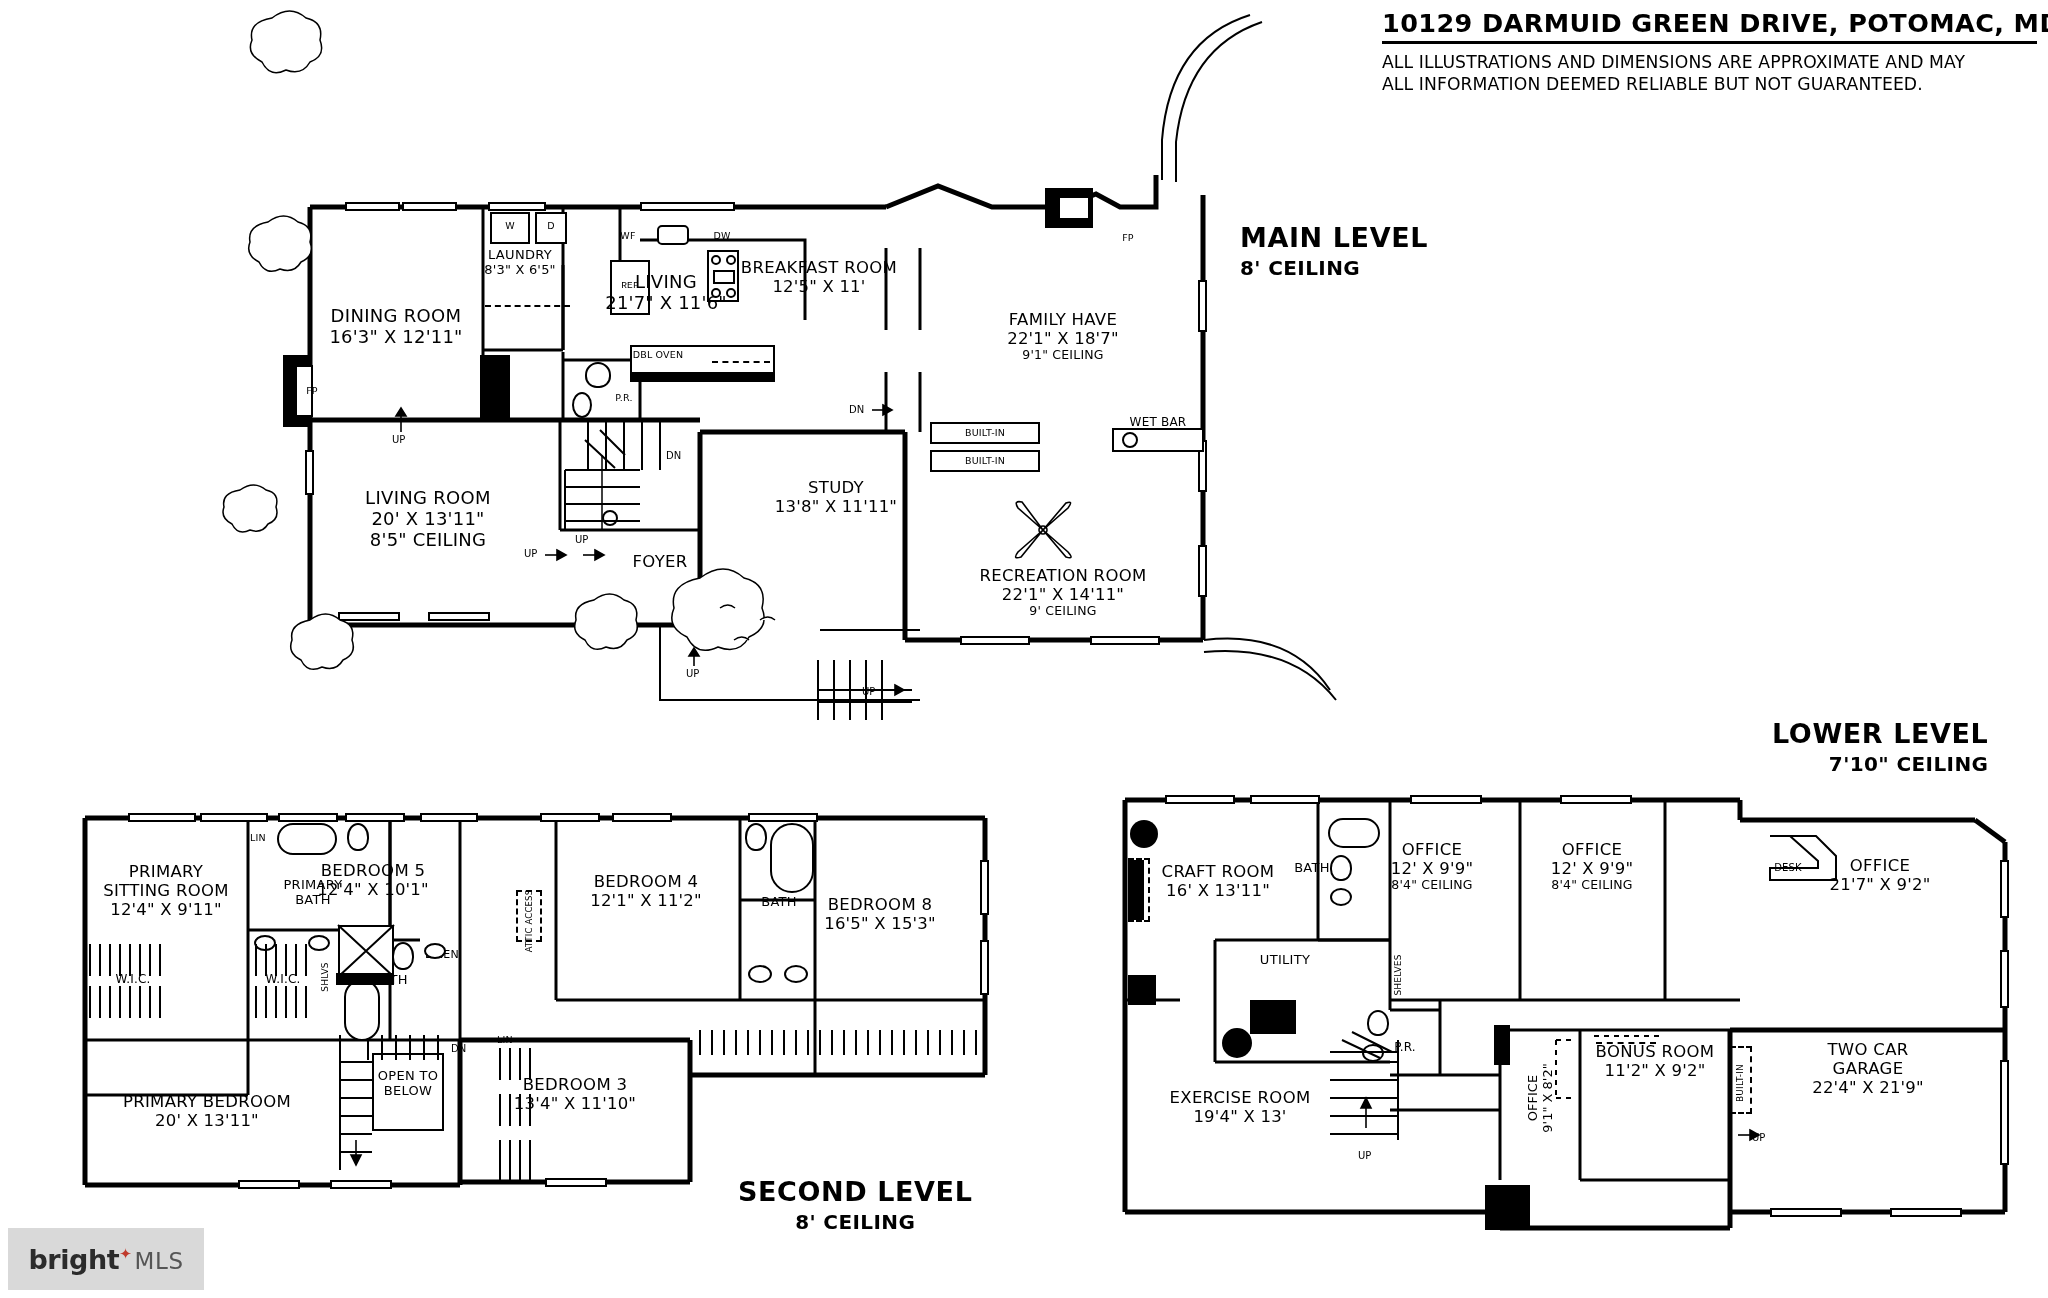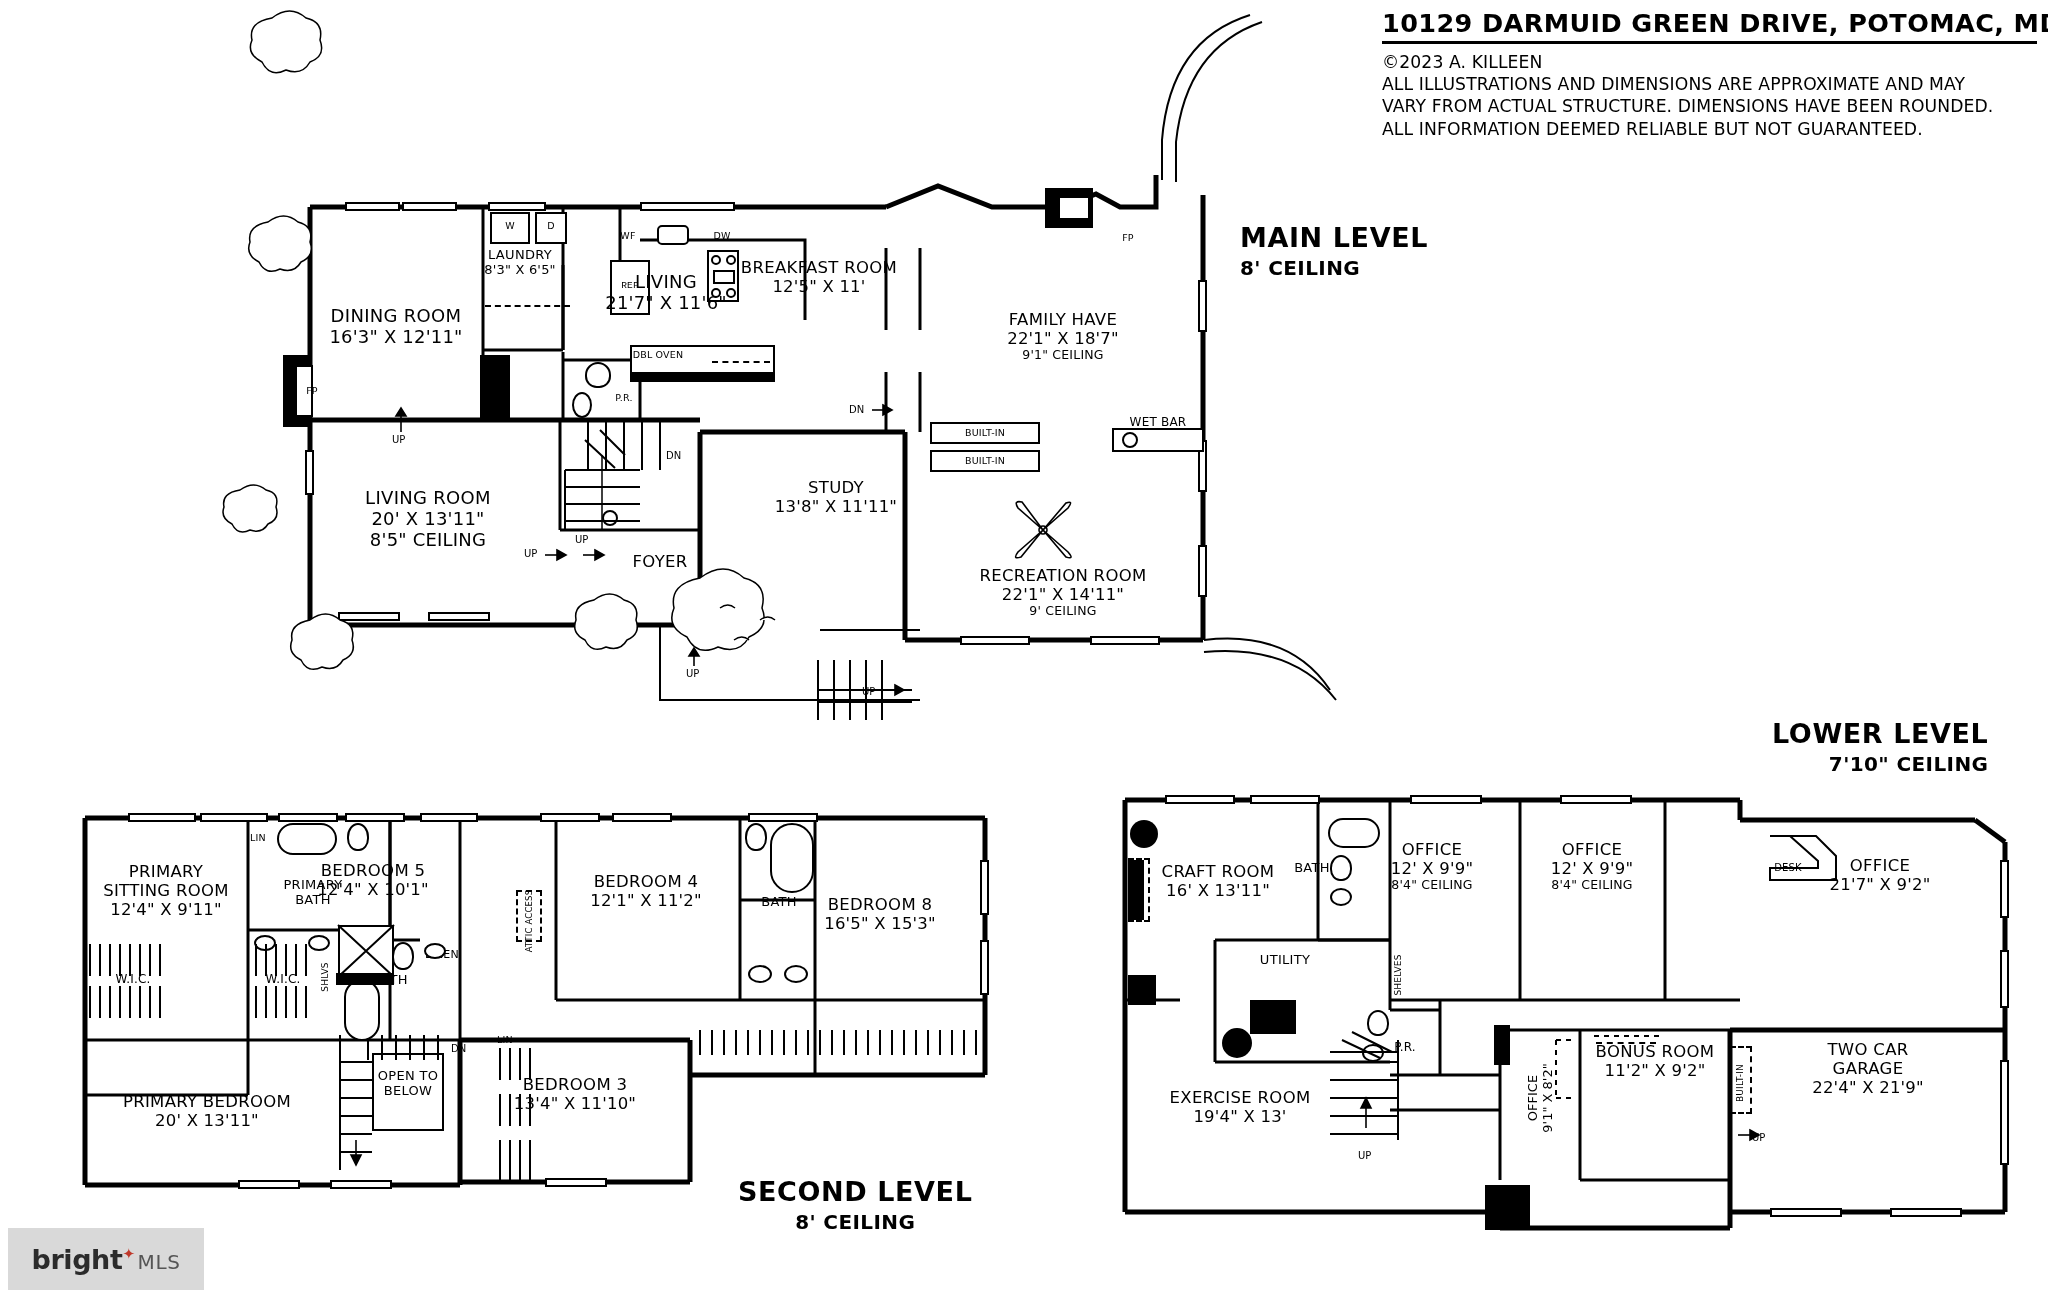--- a/index.html
+++ b/index.html
@@ -123,34 +123,32 @@
     display: flex; align-items: center; justify-content: center;
   }
   #logo .lg-text {
     font-family: "DejaVu Sans", sans-serif;
     font-size: 27px;
     color: #3b3b3b;
     letter-spacing: -.4px;
   }
   #logo .lg-b { font-weight: bold; color: #2b2b2b; }
   #logo .lg-star { color: #c0392b; font-size: 15px; vertical-align: super; }
-  #logo .lg-mls { font-size: 20px; color: #555; letter-spacing: .6px; margin-left: 3px;}
+  #logo .lg-mls { font-size: 23px; color: #555; letter-spacing: .6px; margin-left: 3px;}
 </style>
 </head>
 <body>
 
 <div id="page">
 
   <div id="header">
     <div class="addr">10129 DARMUID GREEN DRIVE, POTOMAC, MD</div>
     <div class="rule"></div>
     <div class="legal">
-      <div>©2023 A. KILLEEN</div>
       <div>ALL ILLUSTRATIONS AND DIMENSIONS ARE APPROXIMATE AND MAY</div>
-      <div>VARY FROM ACTUAL STRUCTURE. DIMENSIONS HAVE BEEN ROUNDED.</div>
       <div>ALL INFORMATION DEEMED RELIABLE BUT NOT GUARANTEED.</div>
     </div>
   </div>
 
   <div class="level-title" id="title-main">
     <div class="lt-name">MAIN LEVEL</div>
     <div class="lt-ceil">8' CEILING</div>
   </div>
   <div class="level-title" id="title-second">
     <div class="lt-name">SECOND LEVEL</div>

